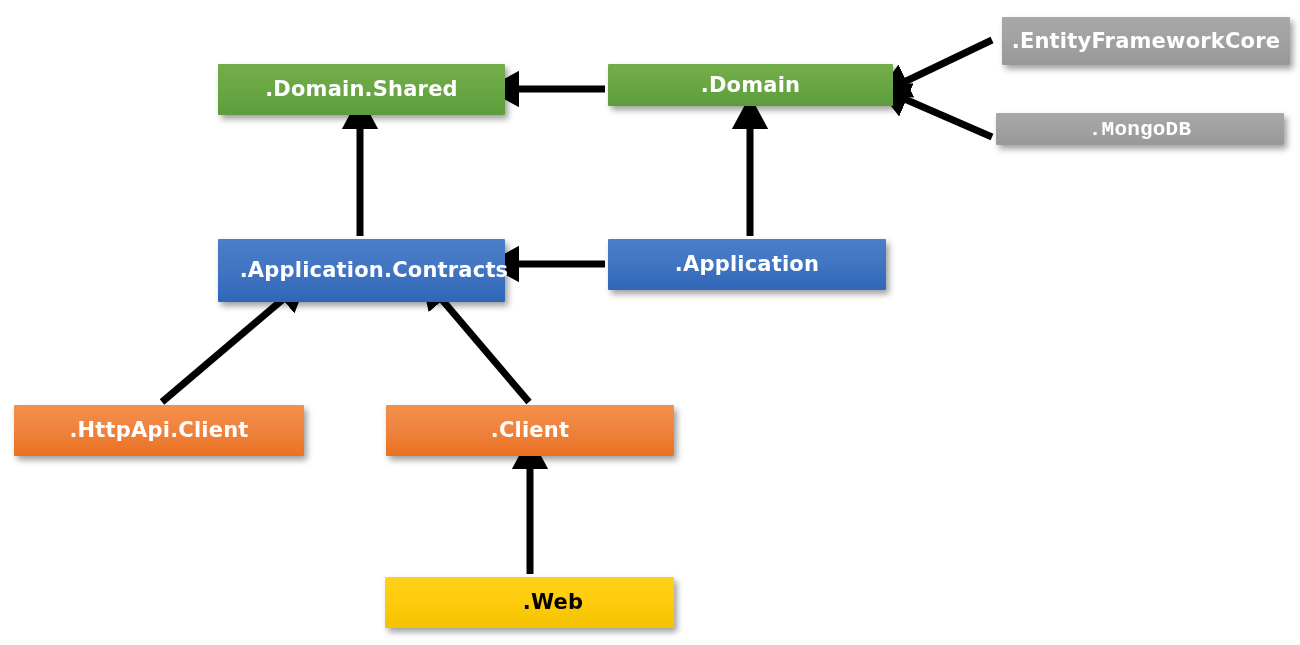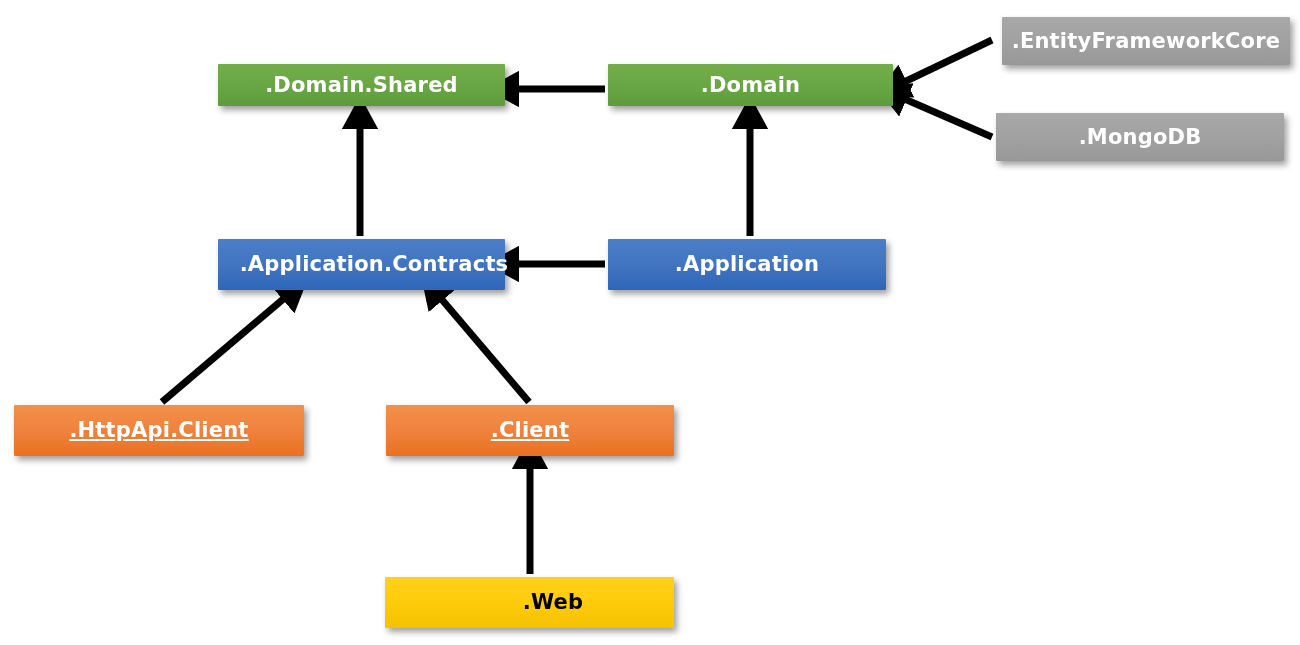--- a/index.html
+++ b/index.html
@@ -46,21 +46,20 @@
     white-space: nowrap;
   }
   .node.green {
     background: linear-gradient(to bottom, #73ad49 0%, #6aa845 45%, #5d9c3b 100%);
   }
   .node.blue {
     background: linear-gradient(to bottom, #4a7ec9 0%, #4376c2 45%, #2f66b8 100%);
   }
   .node.orange {
     background: linear-gradient(to bottom, #f2904a 0%, #ef8440 45%, #ea7122 100%);
-    text-decoration: underline;
   }
   .node.gray {
     background: linear-gradient(to bottom, #a8a8a8 0%, #a2a2a2 45%, #989898 100%);
   }
   .node.yellow {
     background: linear-gradient(to bottom, #ffd11a 0%, #ffcc0d 45%, #f5c200 100%);
     color: #000000;
   }
 </style>
 </head>
@@ -81,33 +80,33 @@
         <line x1="360" y1="236" x2="360" y2="122" stroke="#000000" stroke-width="7" marker-end="url(#arrowhead)"></line>
         <line x1="750" y1="236" x2="750" y2="122" stroke="#000000" stroke-width="7" marker-end="url(#arrowhead)"></line>
         <line x1="605" y1="264" x2="512" y2="264" stroke="#000000" stroke-width="7" marker-end="url(#arrowhead)"></line>
         <line x1="162" y1="402" x2="288" y2="295" stroke="#000000" stroke-width="7" marker-end="url(#arrowhead)"></line>
         <line x1="529" y1="402" x2="438" y2="295" stroke="#000000" stroke-width="7" marker-end="url(#arrowhead)"></line>
         <line x1="530" y1="574" x2="530" y2="462" stroke="#000000" stroke-width="7" marker-end="url(#arrowhead)"></line>
       </g>
   </svg>
 
   <div id="nodes-layer">
-      <div class="node green" style="left: 218px; top: 64px; width: 287px; height: 42px; color: rgb(255, 255, 255);">
+      <div class="node green" style="left: 218px; top: 64px; width: 287px; height: 51px; color: rgb(255, 255, 255);">
         <span class="node-label">.Domain.Shared</span>
       </div>
       <div class="node green" style="left: 608px; top: 64px; width: 285px; height: 42px; color: rgb(255, 255, 255); text-align: right;">
         <span class="node-label">.Domain</span>
       </div>
       <div class="node gray" style="left: 1002px; top: 17px; width: 288px; height: 48px; color: rgb(255, 255, 255);">
         <span class="node-label">.EntityFrameworkCore</span>
       </div>
-      <div class="node gray" style="left: 996px; top: 113px; width: 288px; height: 48px; color: rgb(255, 255, 255);">
+      <div class="node gray" style="left: 996px; top: 113px; width: 288px; height: 32px; color: rgb(255, 255, 255); font-family: Liberation Mono, monospace;">
         <span class="node-label">.MongoDB</span>
       </div>
-      <div class="node blue" style="left: 218px; top: 239px; width: 287px; height: 51px; color: rgb(255, 255, 255); padding-left: 25px;">
+      <div class="node blue" style="left: 218px; top: 239px; width: 287px; height: 63px; color: rgb(255, 255, 255); padding-left: 25px;">
         <span class="node-label">.Application.Contracts</span>
       </div>
       <div class="node blue" style="left: 608px; top: 239px; width: 278px; height: 51px; color: rgb(255, 255, 255);">
         <span class="node-label">.Application</span>
       </div>
       <div class="node orange" style="left: 14px; top: 405px; width: 290px; height: 51px; color: rgb(255, 255, 255);">
         <span class="node-label">.HttpApi.Client</span>
       </div>
       <div class="node orange" style="left: 386px; top: 405px; width: 288px; height: 51px; color: rgb(255, 255, 255);">
         <span class="node-label">.Client</span>

